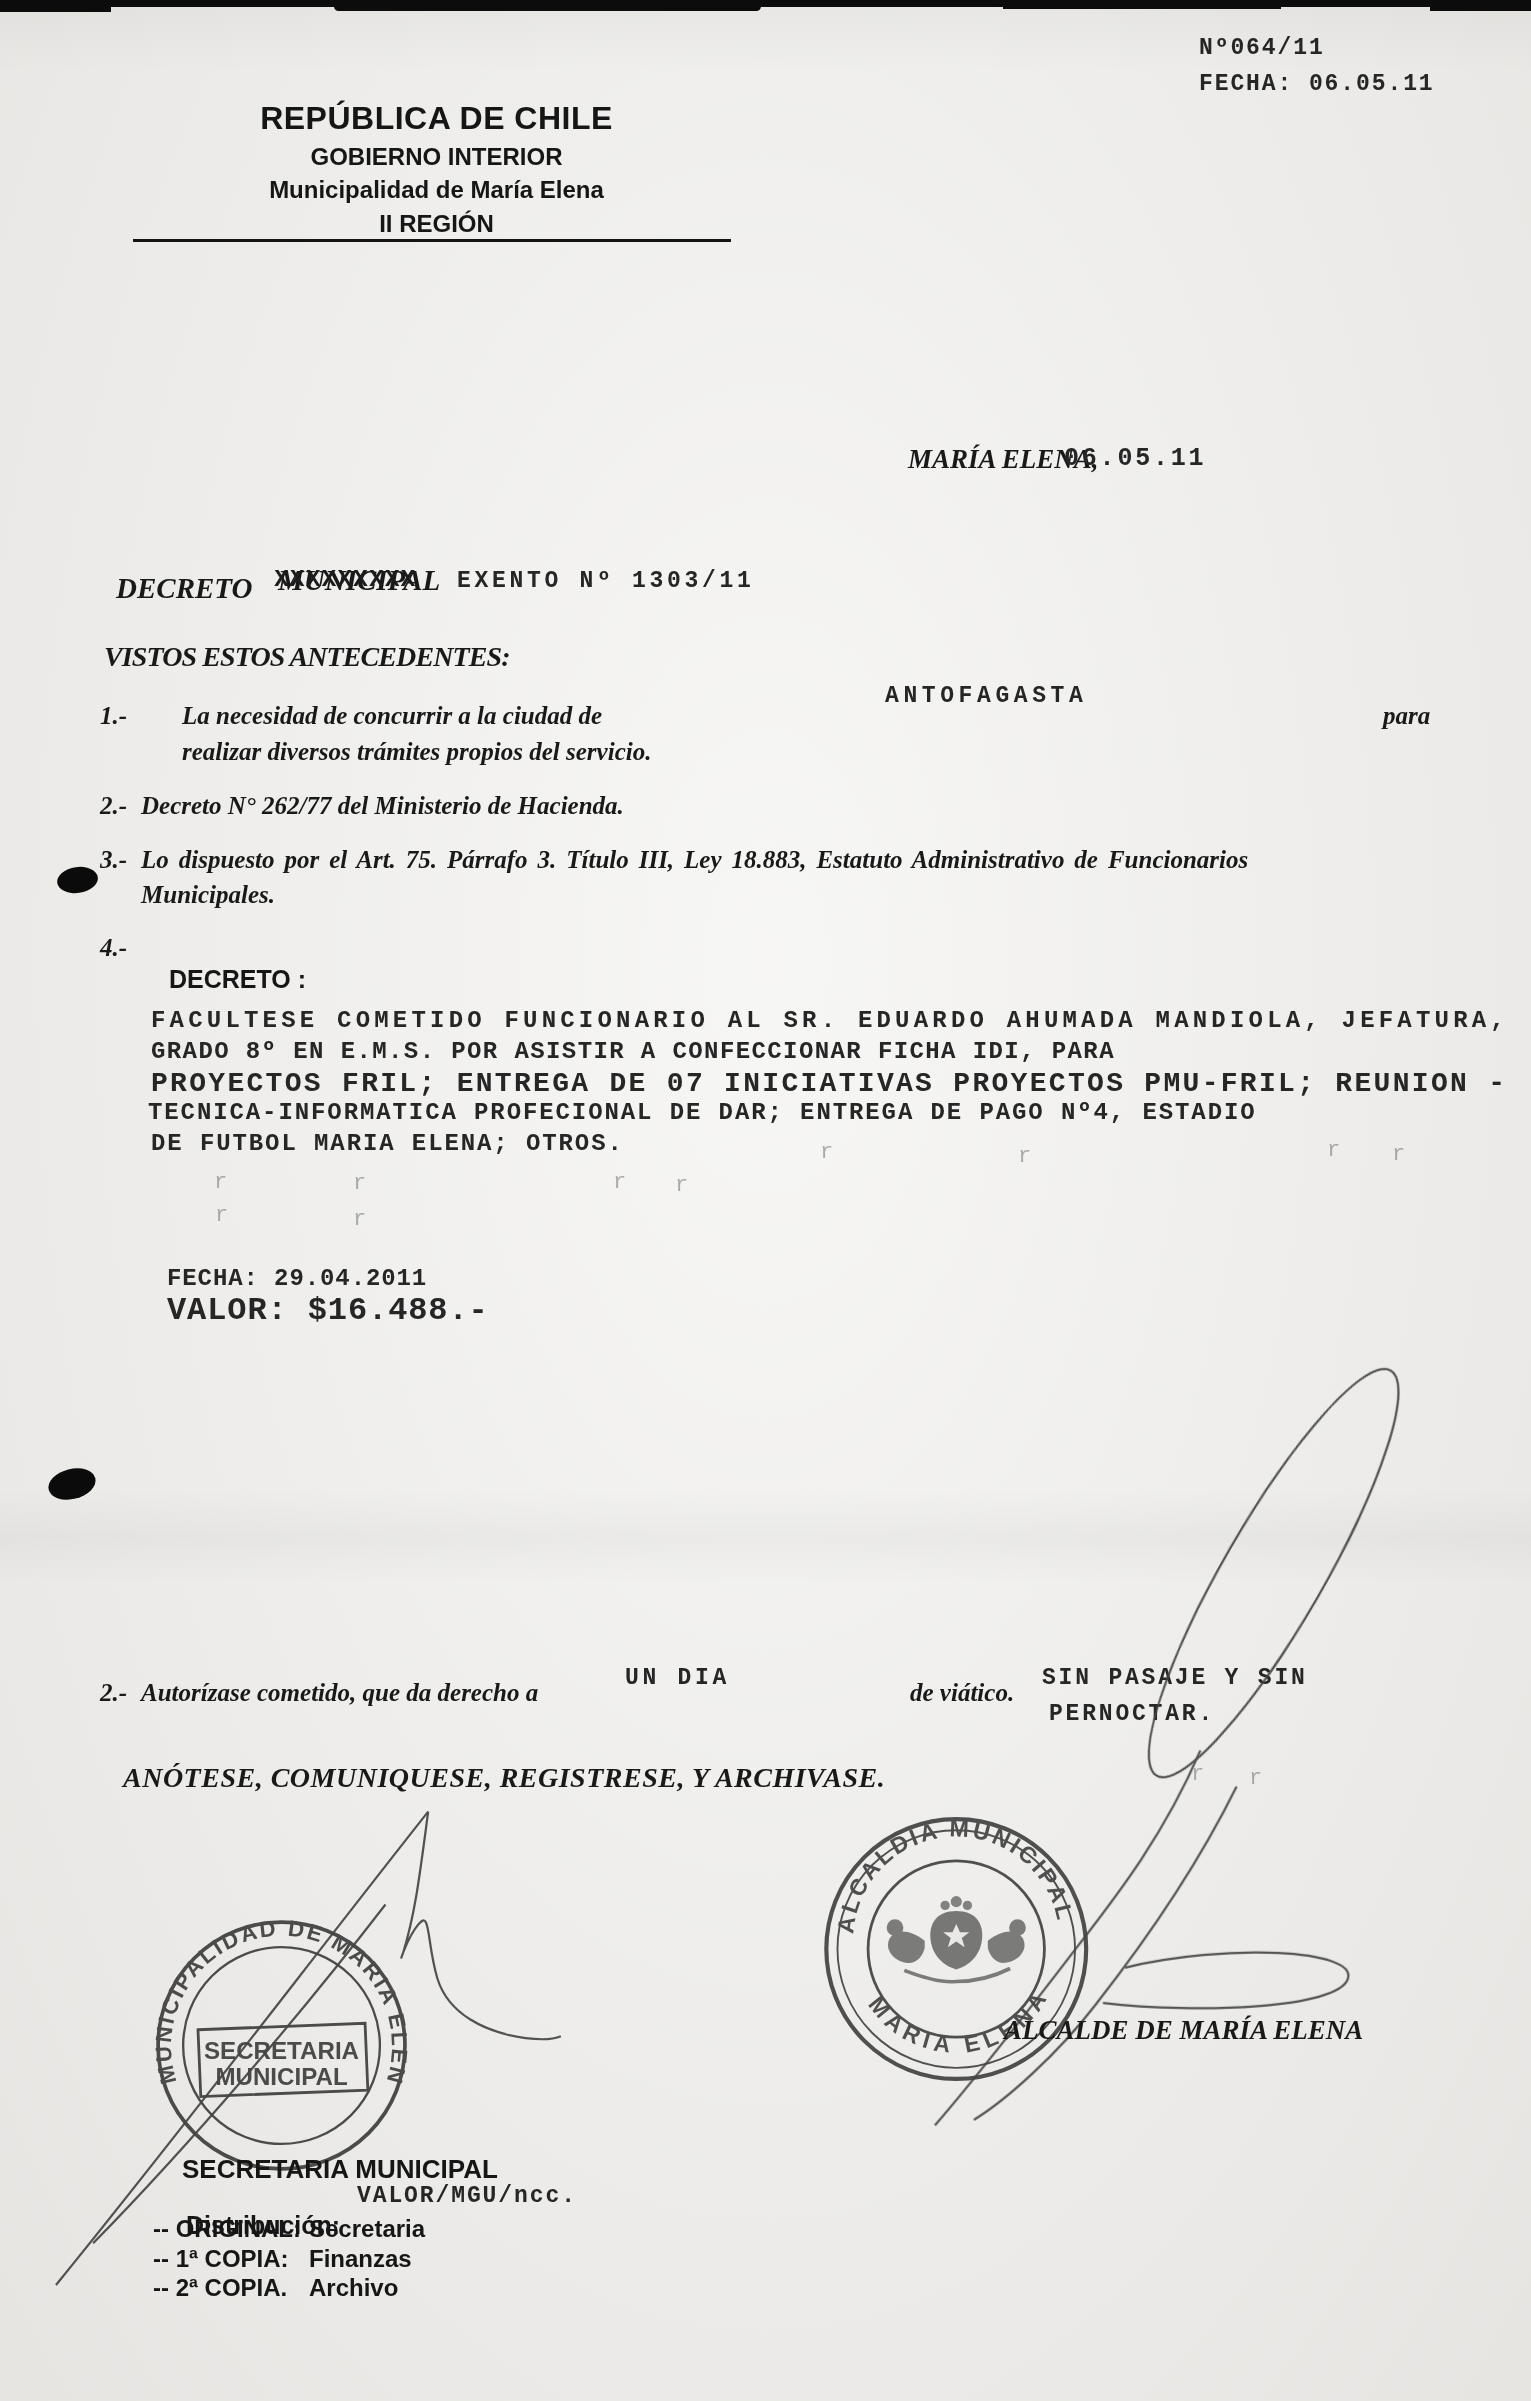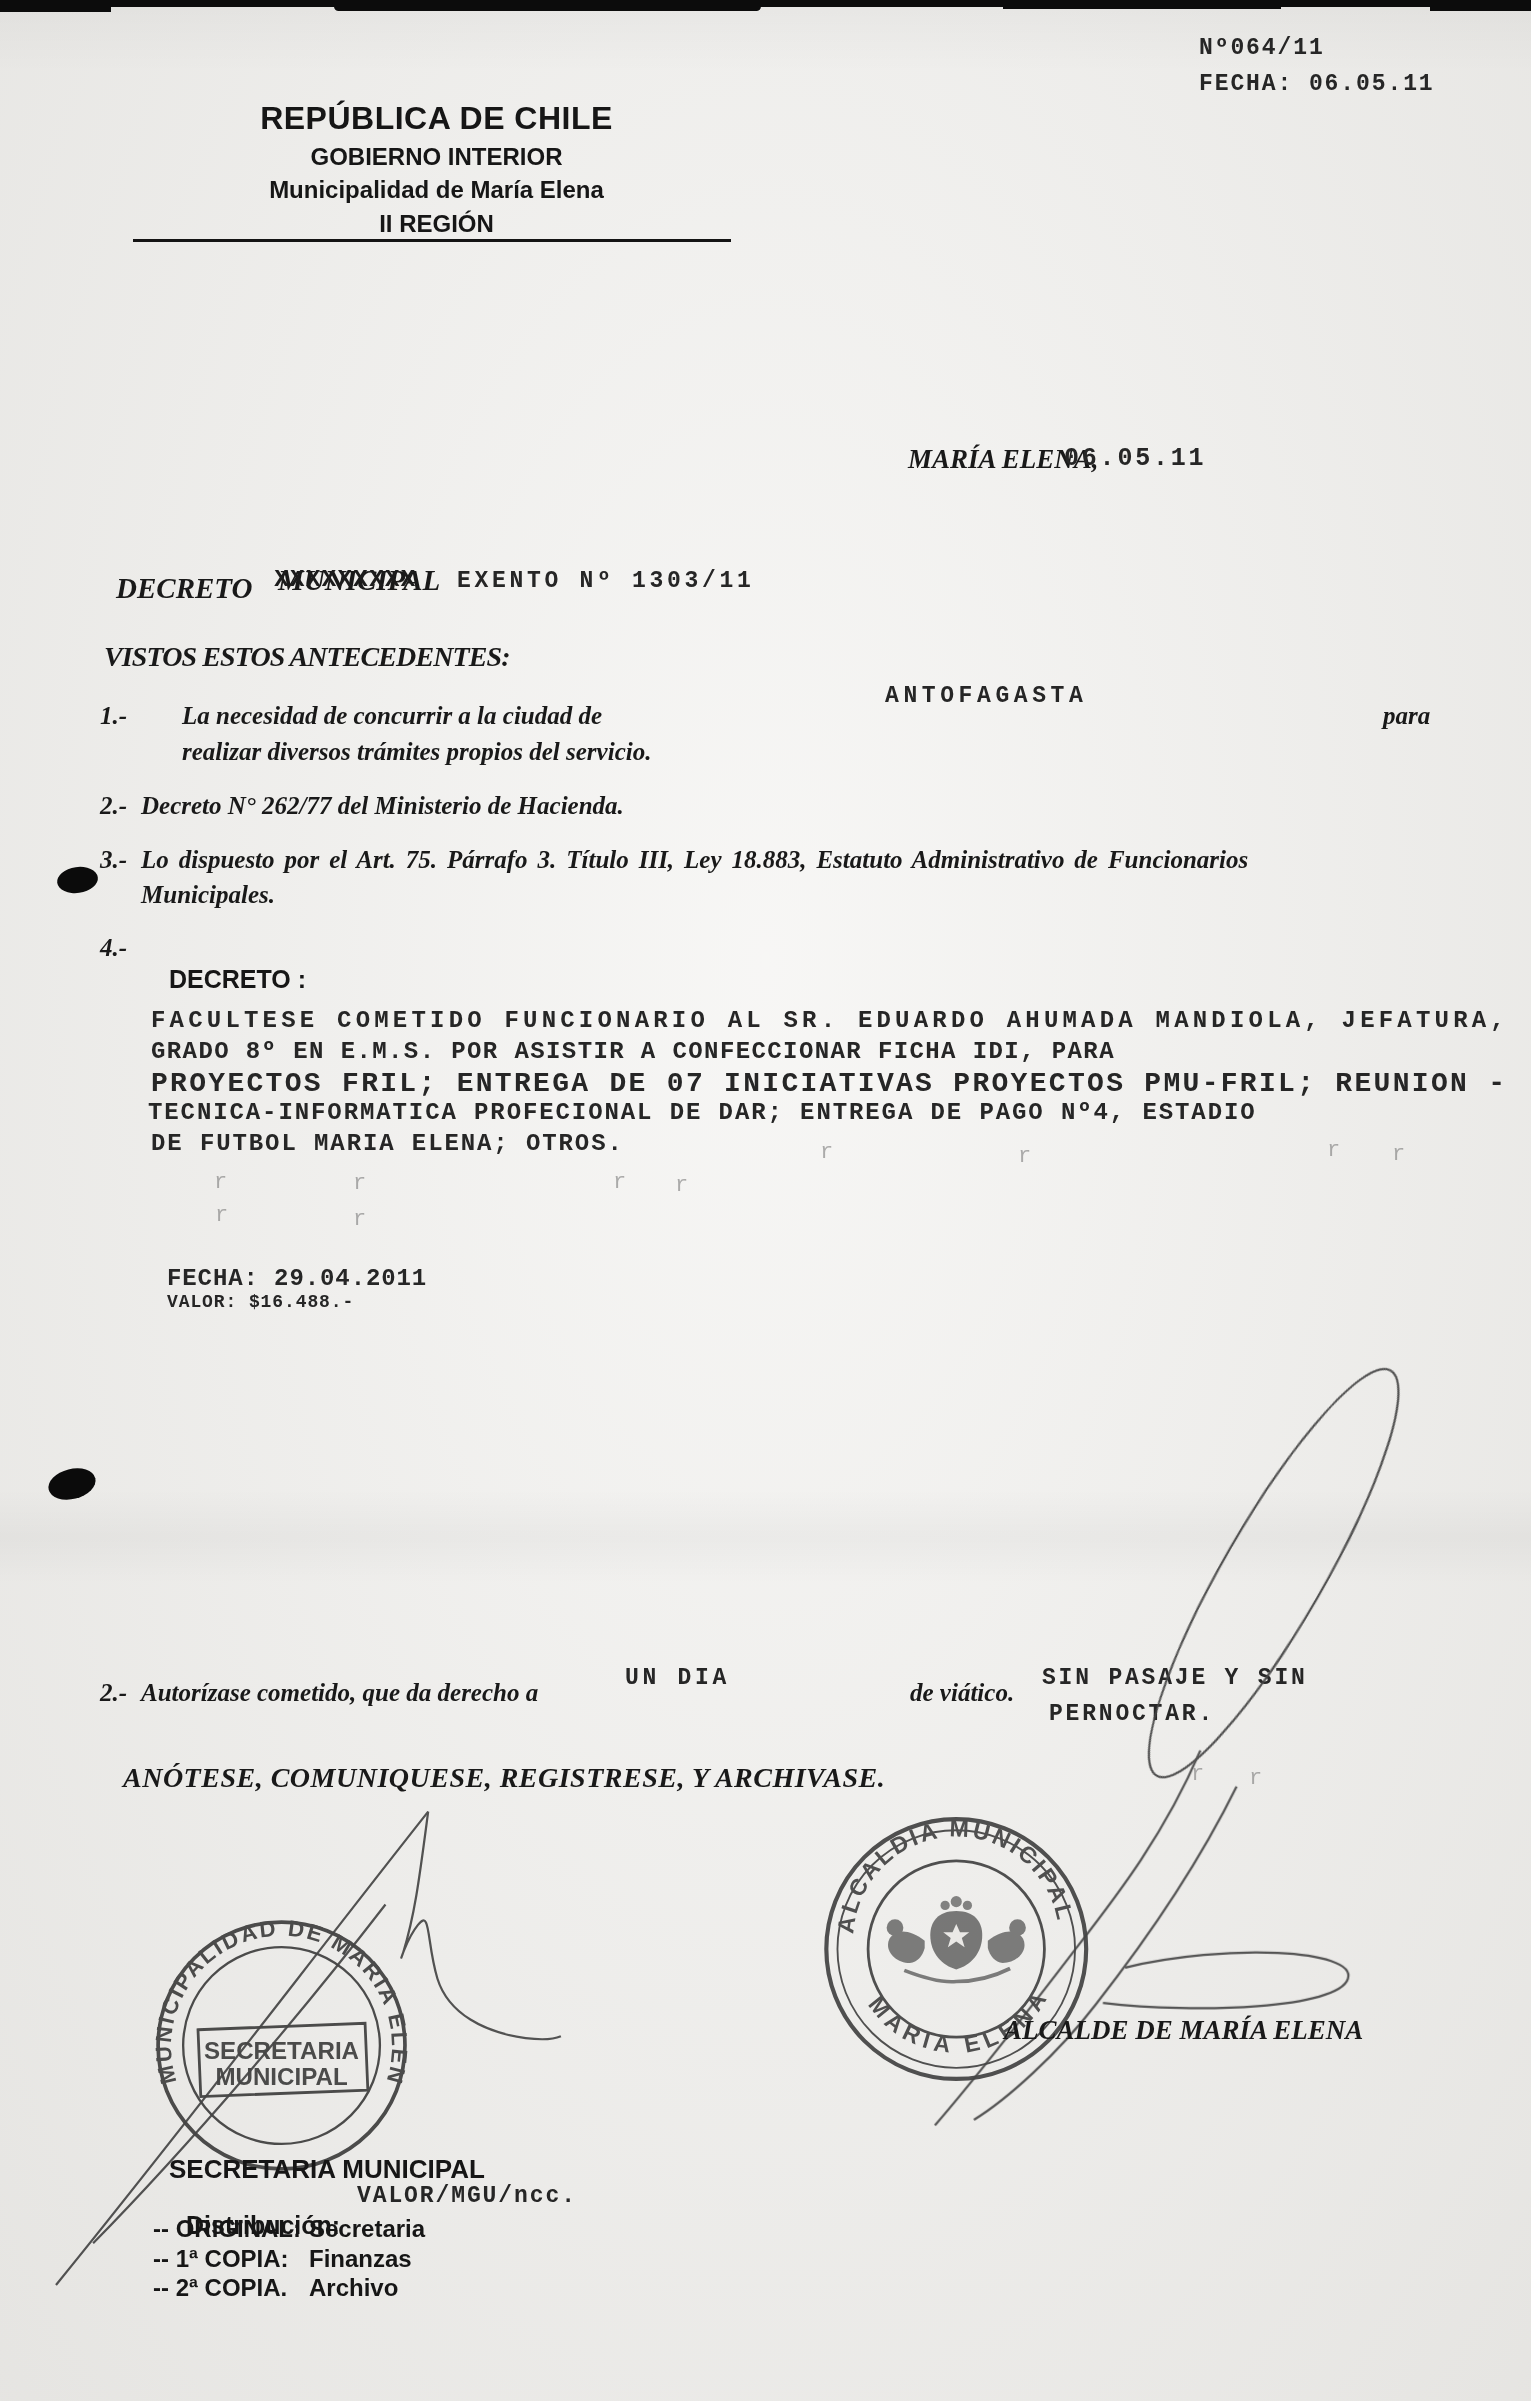--- a/index.html
+++ b/index.html
@@ -97,21 +97,21 @@
   <span class="ghost" style="left:214px;top:1170px;">r</span>
   <span class="ghost" style="left:353px;top:1171px;">r</span>
   <span class="ghost" style="left:613px;top:1170px;">r</span>
   <span class="ghost" style="left:675px;top:1173px;">r</span>
   <span class="ghost" style="left:215px;top:1203px;">r</span>
   <span class="ghost" style="left:353px;top:1207px;">r</span>
   <span class="ghost" style="left:1191px;top:1762px;">r</span>
   <span class="ghost" style="left:1249px;top:1766px;">r</span>
 
   <div class="abs typ" style="left:167px;top:1246px;font-size:24px;letter-spacing:0.9px;margin-top:19px;">FECHA: 29.04.2011</div>
-  <div class="abs typ" style="left:167px;top:1292px;font-size:18px;letter-spacing:0.9px;">VALOR: $16.488.-</div>
+  <div class="abs typ" style="left:167px;top:1292px;font-size:32px;letter-spacing:0.9px;">VALOR: $16.488.-</div>
 
   <div class="abs ser" style="left:100px;top:1671px;font-size:25px;">2.-</div>
   <div class="abs ser" style="left:141px;top:1671px;font-size:25px;">Autorízase cometido, que da derecho a</div>
   <div class="abs typ" style="left:625px;top:1665px;font-size:23px;letter-spacing:3.7px;">UN DIA</div>
   <div class="abs ser" style="left:910px;top:1671px;font-size:25px;">de viático.</div>
   <div class="abs typ" style="left:1042px;top:1665px;font-size:23px;letter-spacing:2.8px;">SIN PASAJE Y SIN</div>
   <div class="abs typ" style="left:1049px;top:1701px;font-size:23px;letter-spacing:2.8px;">PERNOCTAR.</div>
 
   <div class="abs ser" style="left:123px;top:1754px;font-size:28px;letter-spacing:0.5px;">ANÓTESE, COMUNIQUESE, REGISTRESE, Y ARCHIVASE.</div>
 
@@ -167,21 +167,21 @@
       <path d="M 1212,2120 C 1320,2094 1462,2100 1452,2132 C 1442,2164 1290,2170 1188,2158"></path>
     </g>
 
     <g stroke="#454545" stroke-width="2.4" fill="none" opacity="0.92">
       <path d="M 60,2462 C 200,2290 340,2105 461,1952"></path>
       <path d="M 100,2417 C 205,2310 320,2175 415,2052"></path>
       <path d="M 461,1952 C 452,2020 447,2062 434,2104 C 428,2122 437,2090 450,2074 C 464,2056 459,2092 471,2132 C 483,2170 522,2190 566,2196 C 582,2198 597,2197 604,2194"></path>
     </g>
   </svg>
 
-  <div class="abs sans" style="left:169px;top:2154px;font-size:26px;z-index:5;">SECRETARIA MUNICIPAL</div>
+  <div class="abs sans" style="left:182px;top:2154px;font-size:26px;z-index:5;">SECRETARIA MUNICIPAL</div>
   <div class="abs sans" style="left:186px;top:2183px;font-size:25px;z-index:5;margin-top:28px;">Distribución:</div>
   <div class="abs typ" style="left:357px;top:2183px;font-size:23px;letter-spacing:1.9px;z-index:5;">VALOR/MGU/ncc.</div>
 
   <div class="abs sans" style="left:153px;top:2215px;font-size:24px;z-index:5;">-- ORIGINAL:</div>
   <div class="abs sans" style="left:309px;top:2215px;font-size:24px;z-index:5;">Secretaria</div>
   <div class="abs sans" style="left:153px;top:2245px;font-size:24px;z-index:5;">-- 1ª COPIA:</div>
   <div class="abs sans" style="left:309px;top:2245px;font-size:24px;z-index:5;">Finanzas</div>
   <div class="abs sans" style="left:153px;top:2274px;font-size:24px;z-index:5;">-- 2ª COPIA.</div>
   <div class="abs sans" style="left:309px;top:2274px;font-size:24px;z-index:5;">Archivo</div>
 

